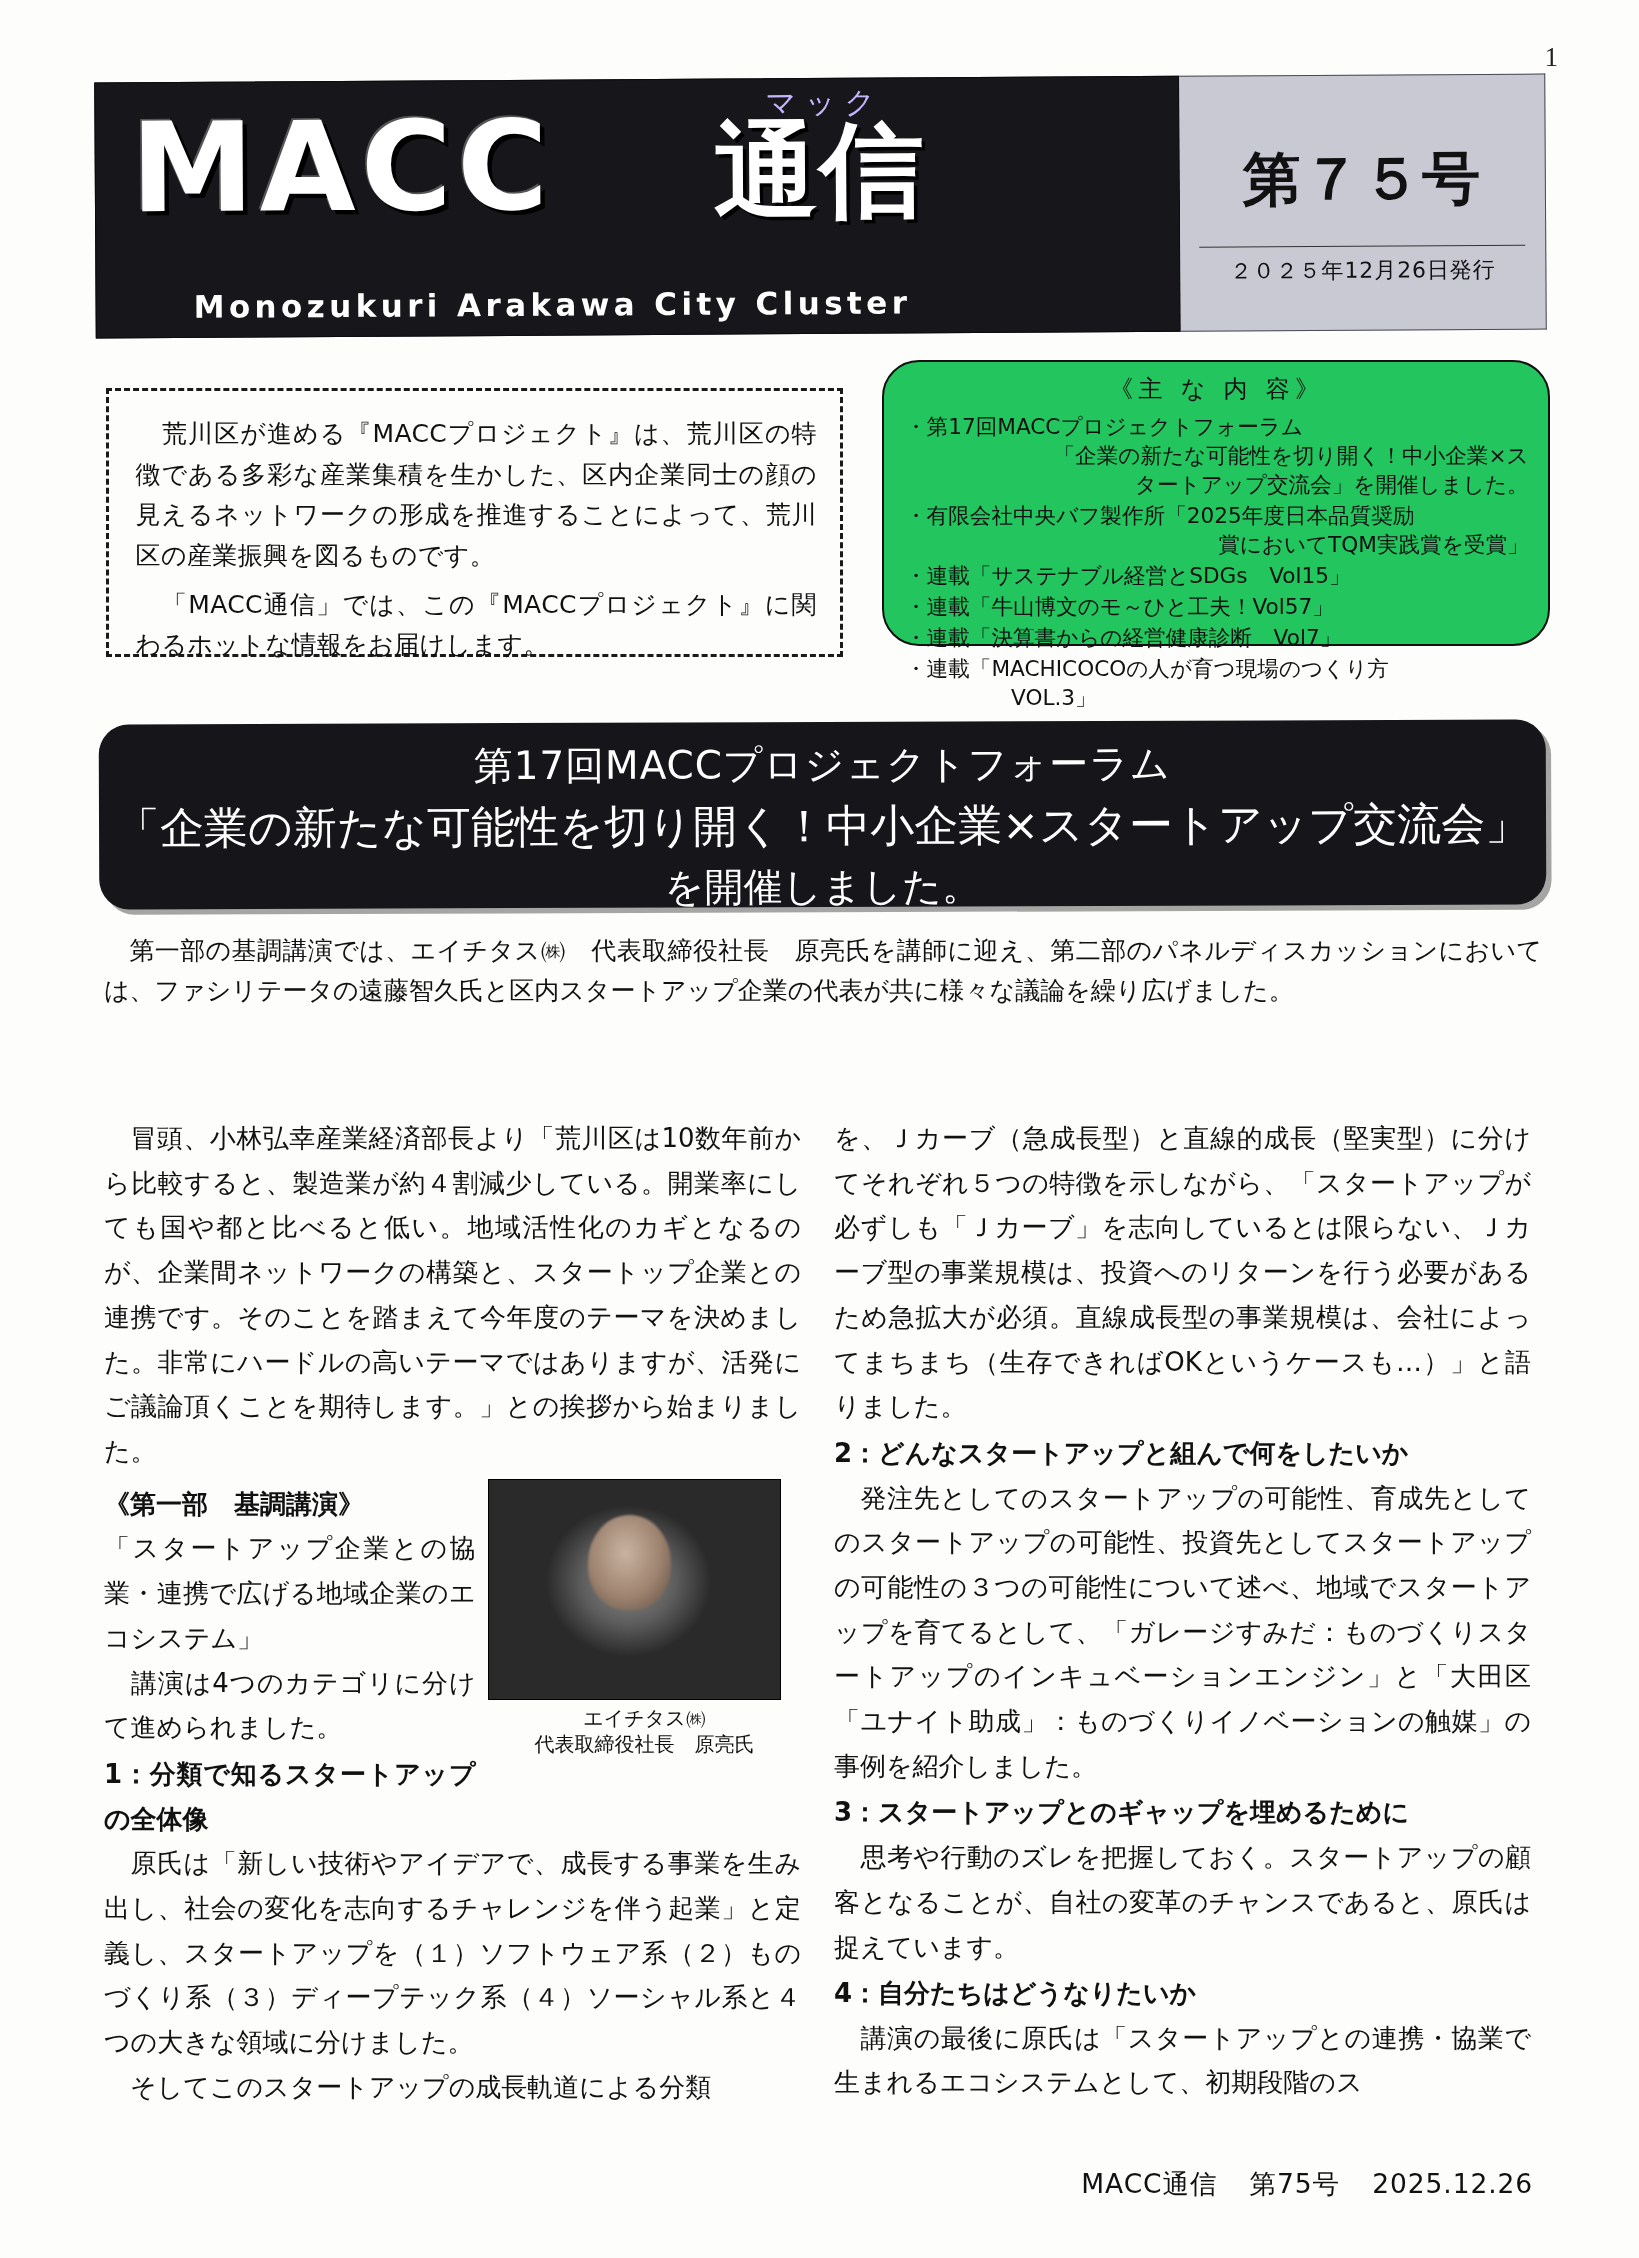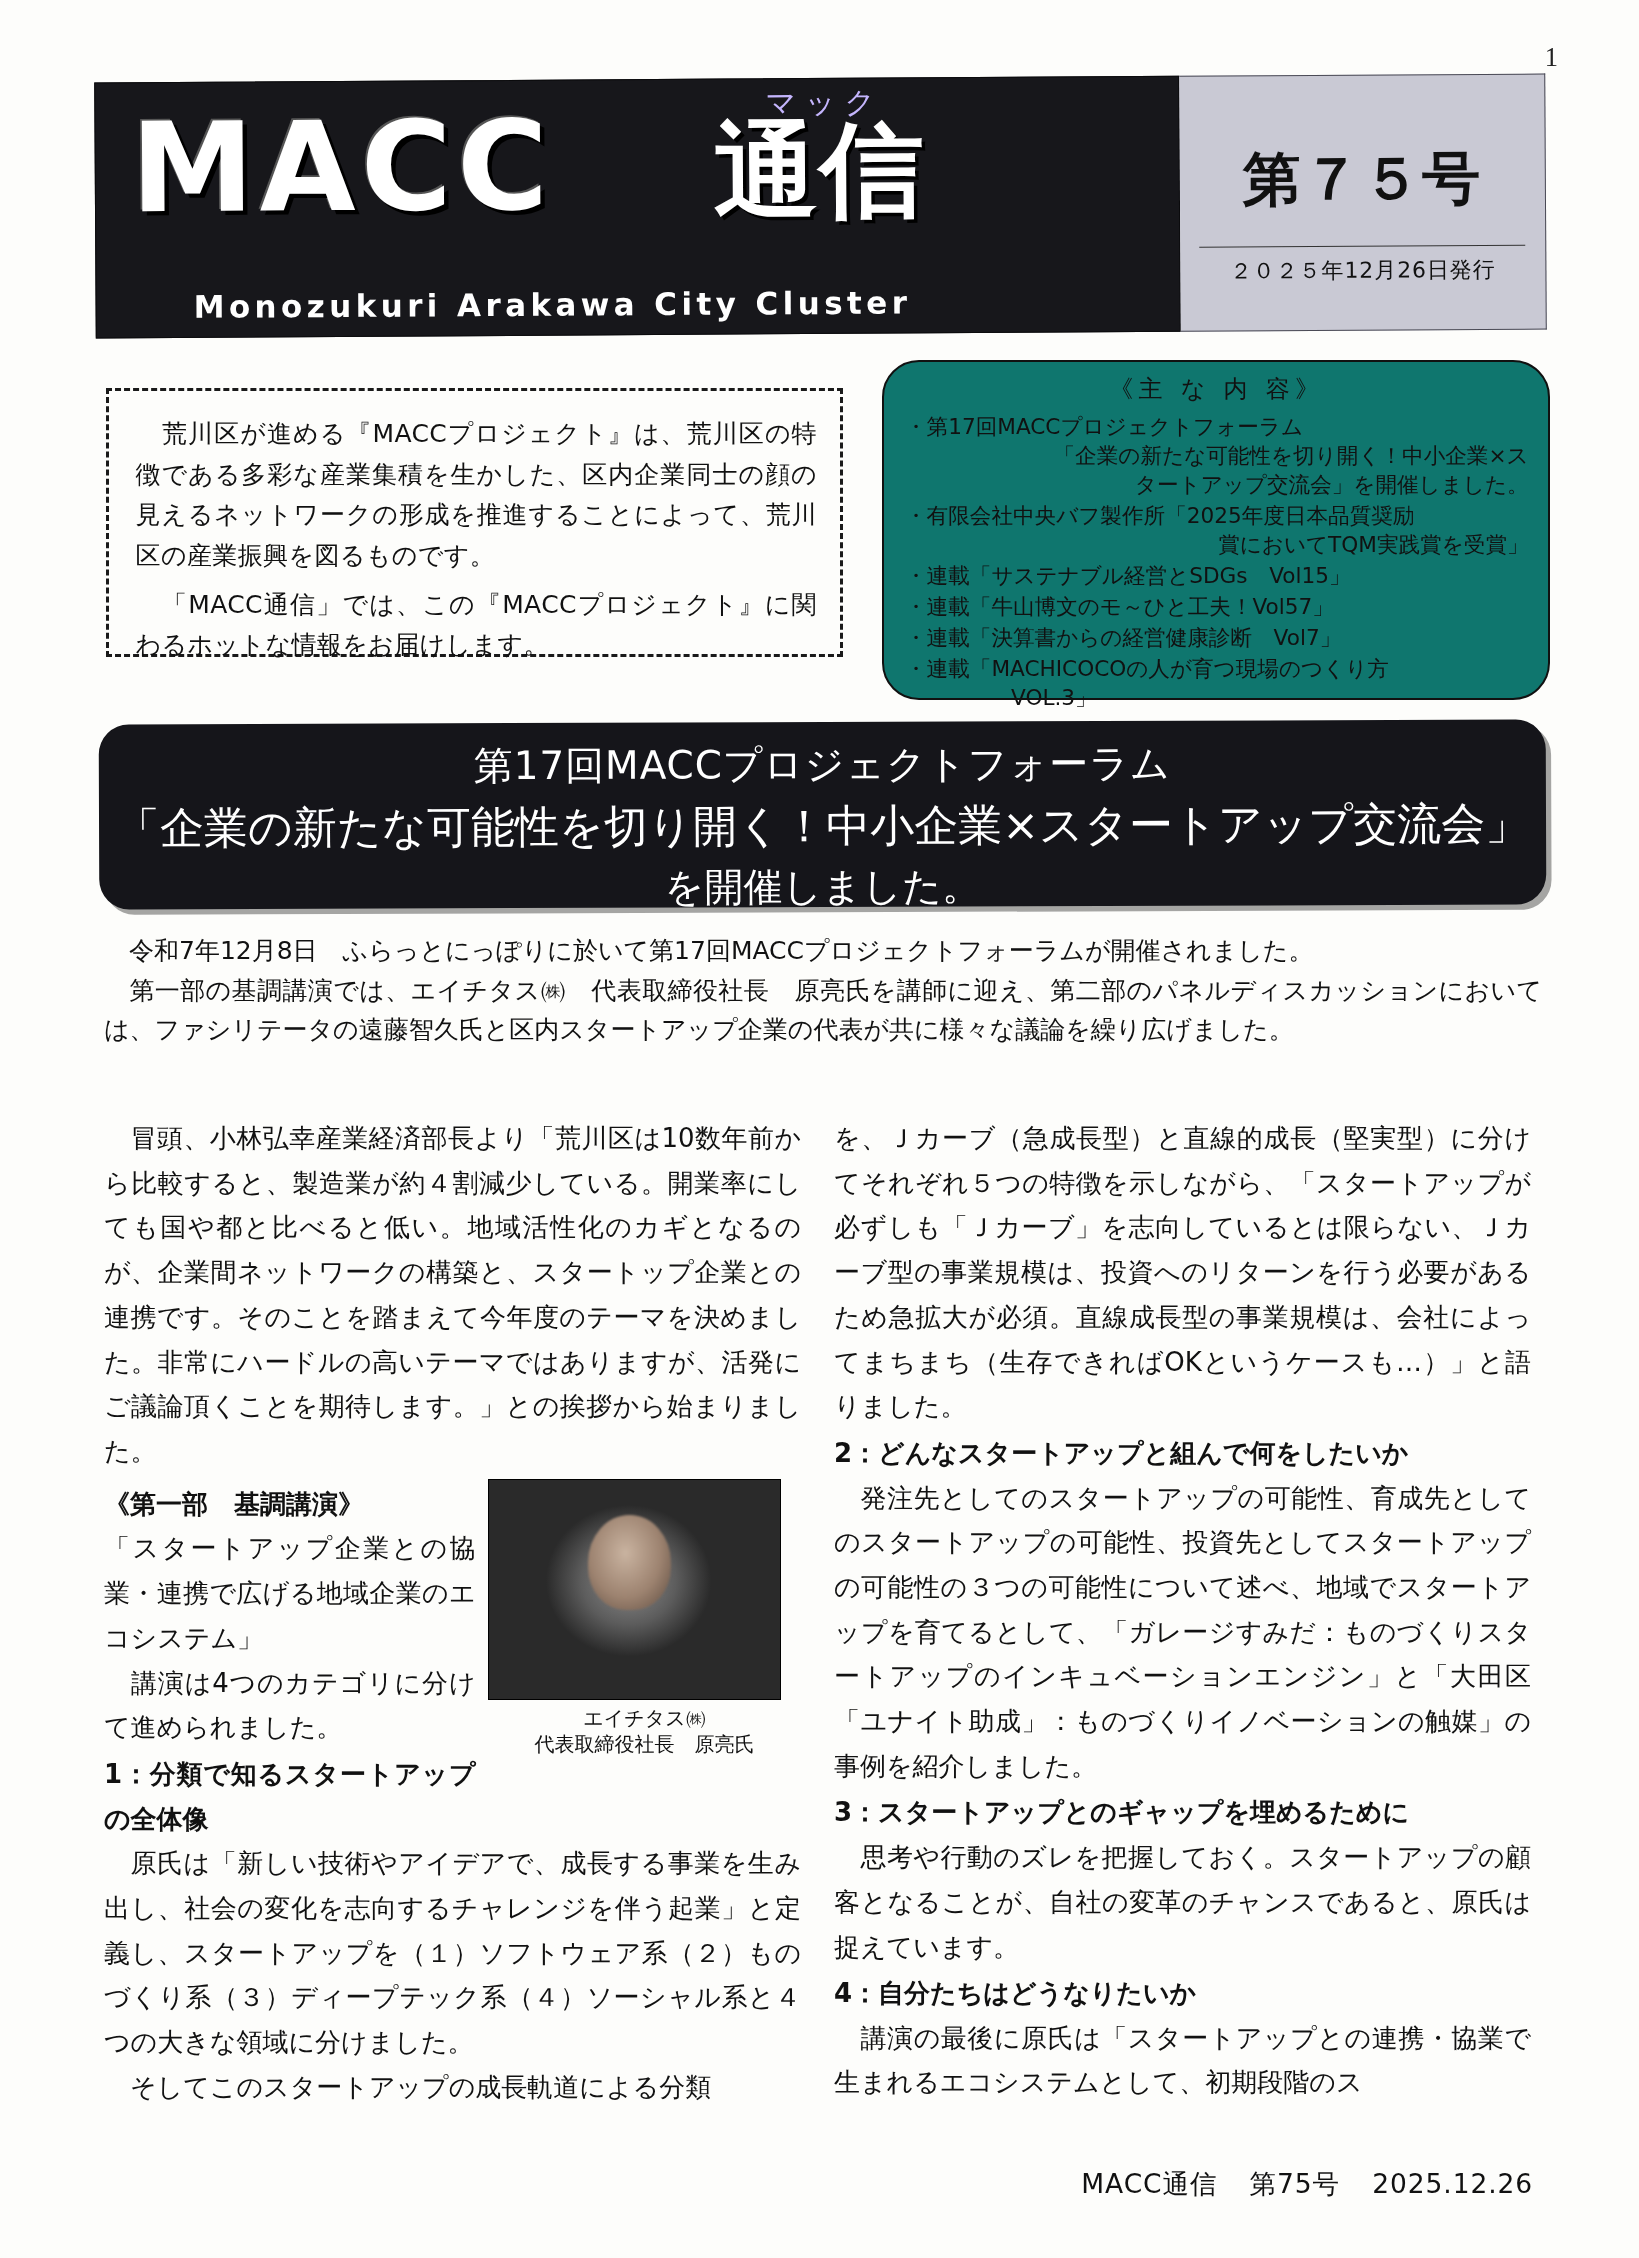--- a/index.html
+++ b/index.html
@@ -140,26 +140,26 @@
     text-align: justify;
   }
   .indent1 { text-indent: 26.5px; }
 
   
   .contents-box {
     position: absolute;
     top: 360px;
     left: 882px;
     width: 668px;
-    height: 340px;
+    height: 286px;
     border: 2.6px solid #111;
     border-radius: 37px;
     box-sizing: border-box;
     padding: 8.8px 19.4px 8.8px 21px;
-    background: #0f766e;
+    background: #22c55e;
   }
   .contents-title {
     text-align: center;
     font-family: "DejaVu Sans", sans-serif;
     font-size: 24px;
     letter-spacing: 5.3px;
     margin: 1.8px 0 7px 0;
   }
   .contents-list {
     list-style: none;
@@ -350,21 +350,20 @@
     </ul>
   </div>
 
   <div class="headline">
     <div class="l1">第17回MACCプロジェクトフォーラム</div>
     <div class="l2">「企業の新たな可能性を切り開く！中小企業×スタートアップ交流会」</div>
     <div class="l3">を開催しました。</div>
   </div>
 
   <div class="lead">
-    <p>　令和7年12月8日　ふらっとにっぽりに於いて第17回MACCプロジェクトフォーラムが開催されました。</p>
     <p>　第一部の基調講演では、エイチタス㈱　代表取締役社長　原亮氏を講師に迎え、第二部のパネルディスカッションにおいては、ファシリテータの遠藤智久氏と区内スタートアップ企業の代表が共に様々な議論を繰り広げました。</p>
   </div>
 
   <div class="col left">
     <p>　冒頭、小林弘幸産業経済部長より「荒川区は10数年前から比較すると、製造業が約４割減少している。開業率にしても国や都と比べると低い。地域活性化のカギとなるのが、企業間ネットワークの構築と、スタートップ企業との連携です。そのことを踏まえて今年度のテーマを決めました。非常にハードルの高いテーマではありますが、活発にご議論頂くことを期待します。」との挨拶から始まりました。</p>
 
     <div class="portrait">
       <div class="photo"></div>
       <div class="cap">
         <div>エイチタス㈱</div>

